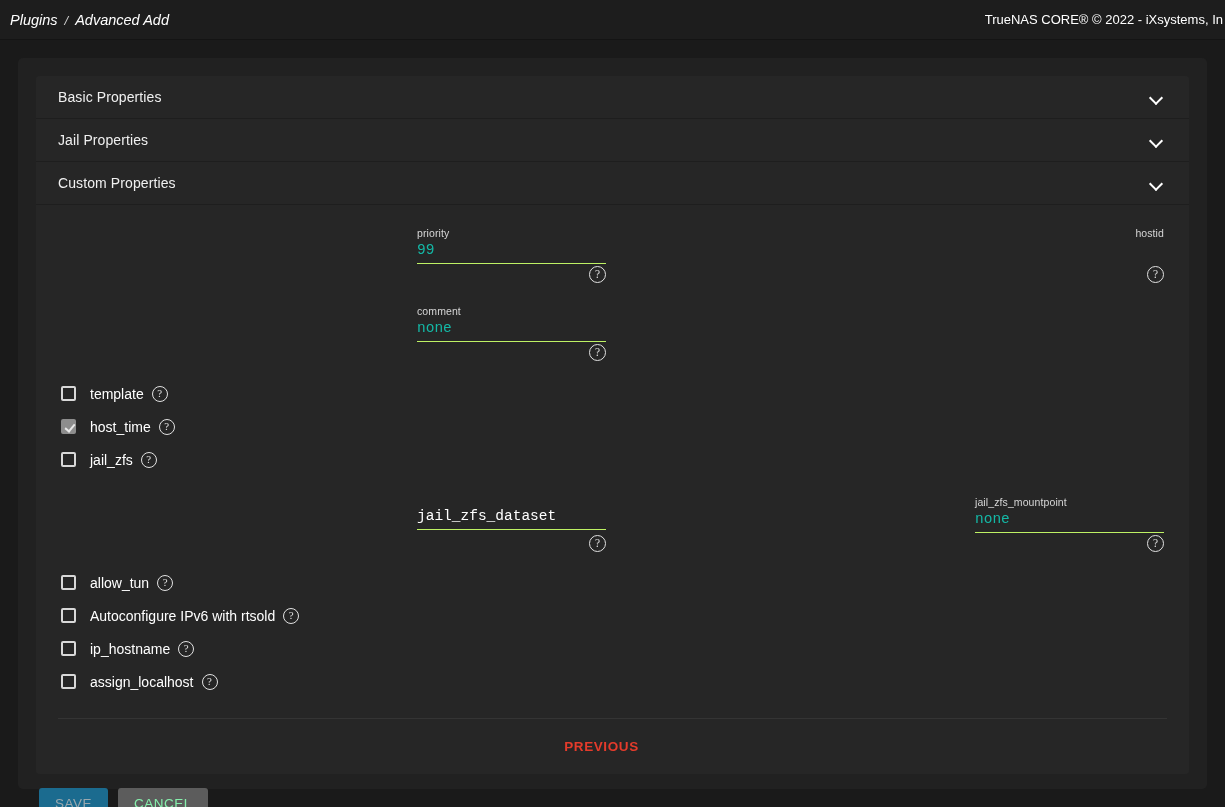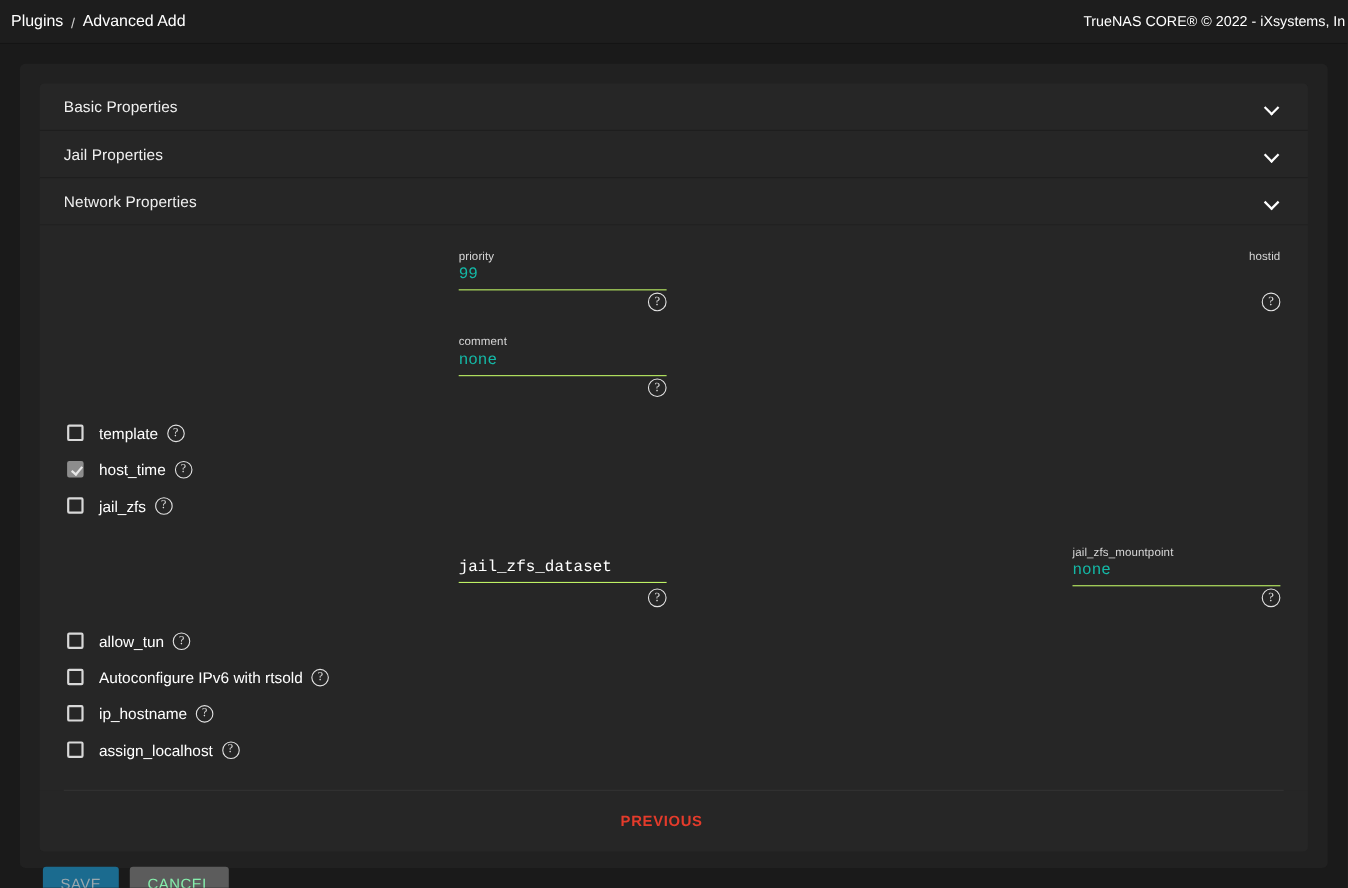--- a/index.html
+++ b/index.html
@@ -26,20 +26,21 @@
     justify-content: space-between;
     padding: 0 10px 0 10px;
     border-bottom: 1px solid #141414;
   }
   .breadcrumb {
     display: flex;
     align-items: flex-end;
     font-size: 14.5px;
     color: #ffffff;
     white-space: nowrap;
+    font-style: italic;
   }
   .breadcrumb .crumb { color: #ffffff; }
   .breadcrumb .sep {
     margin: 0 7px;
     color: #cfcfcf;
     font-size: 13px;
   }
   .copyright {
     font-size: 13px;
     color: #ffffff;
@@ -304,21 +305,21 @@
         <span class="acc-title">Basic Properties</span>
         <span class="chev"></span>
       </div>
 
       <div class="acc-header">
         <span class="acc-title">Jail Properties</span>
         <span class="chev"></span>
       </div>
 
       <div class="acc-header">
-        <span class="acc-title">Network Properties</span>
+        <span class="acc-title">Custom Properties</span>
         <span class="chev"></span>
       </div>
 
 
       <div class="acc-body">
 
         <div class="row">
           <div class="field half">
             <div class="field-inner">
               <label class="flabel">priority</label>

